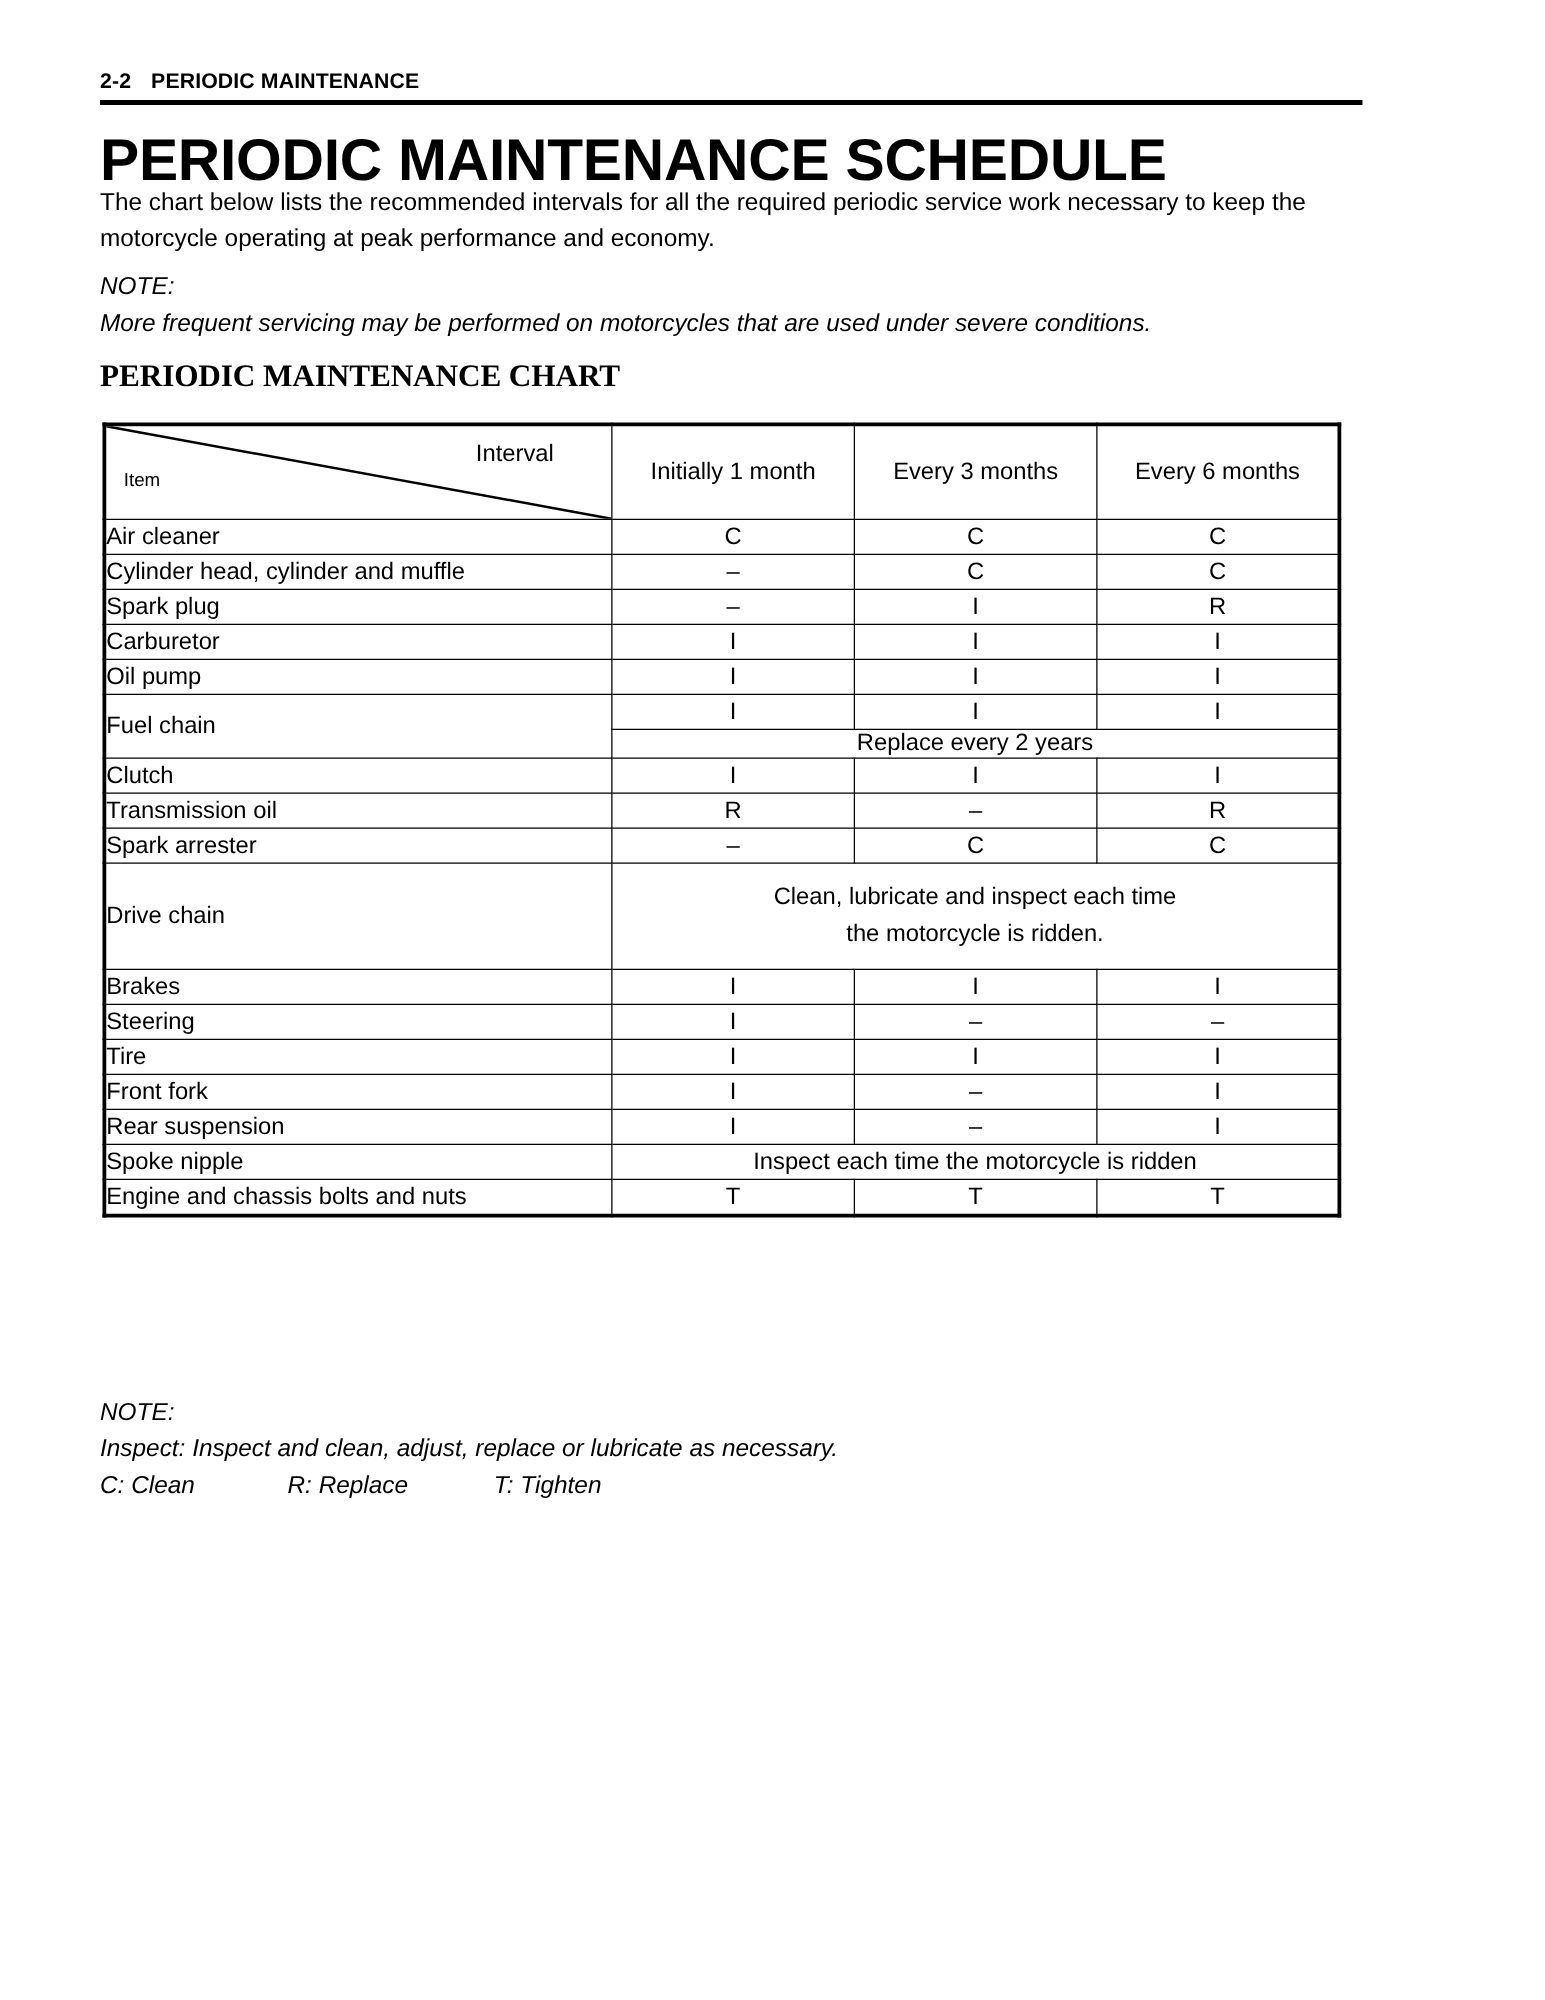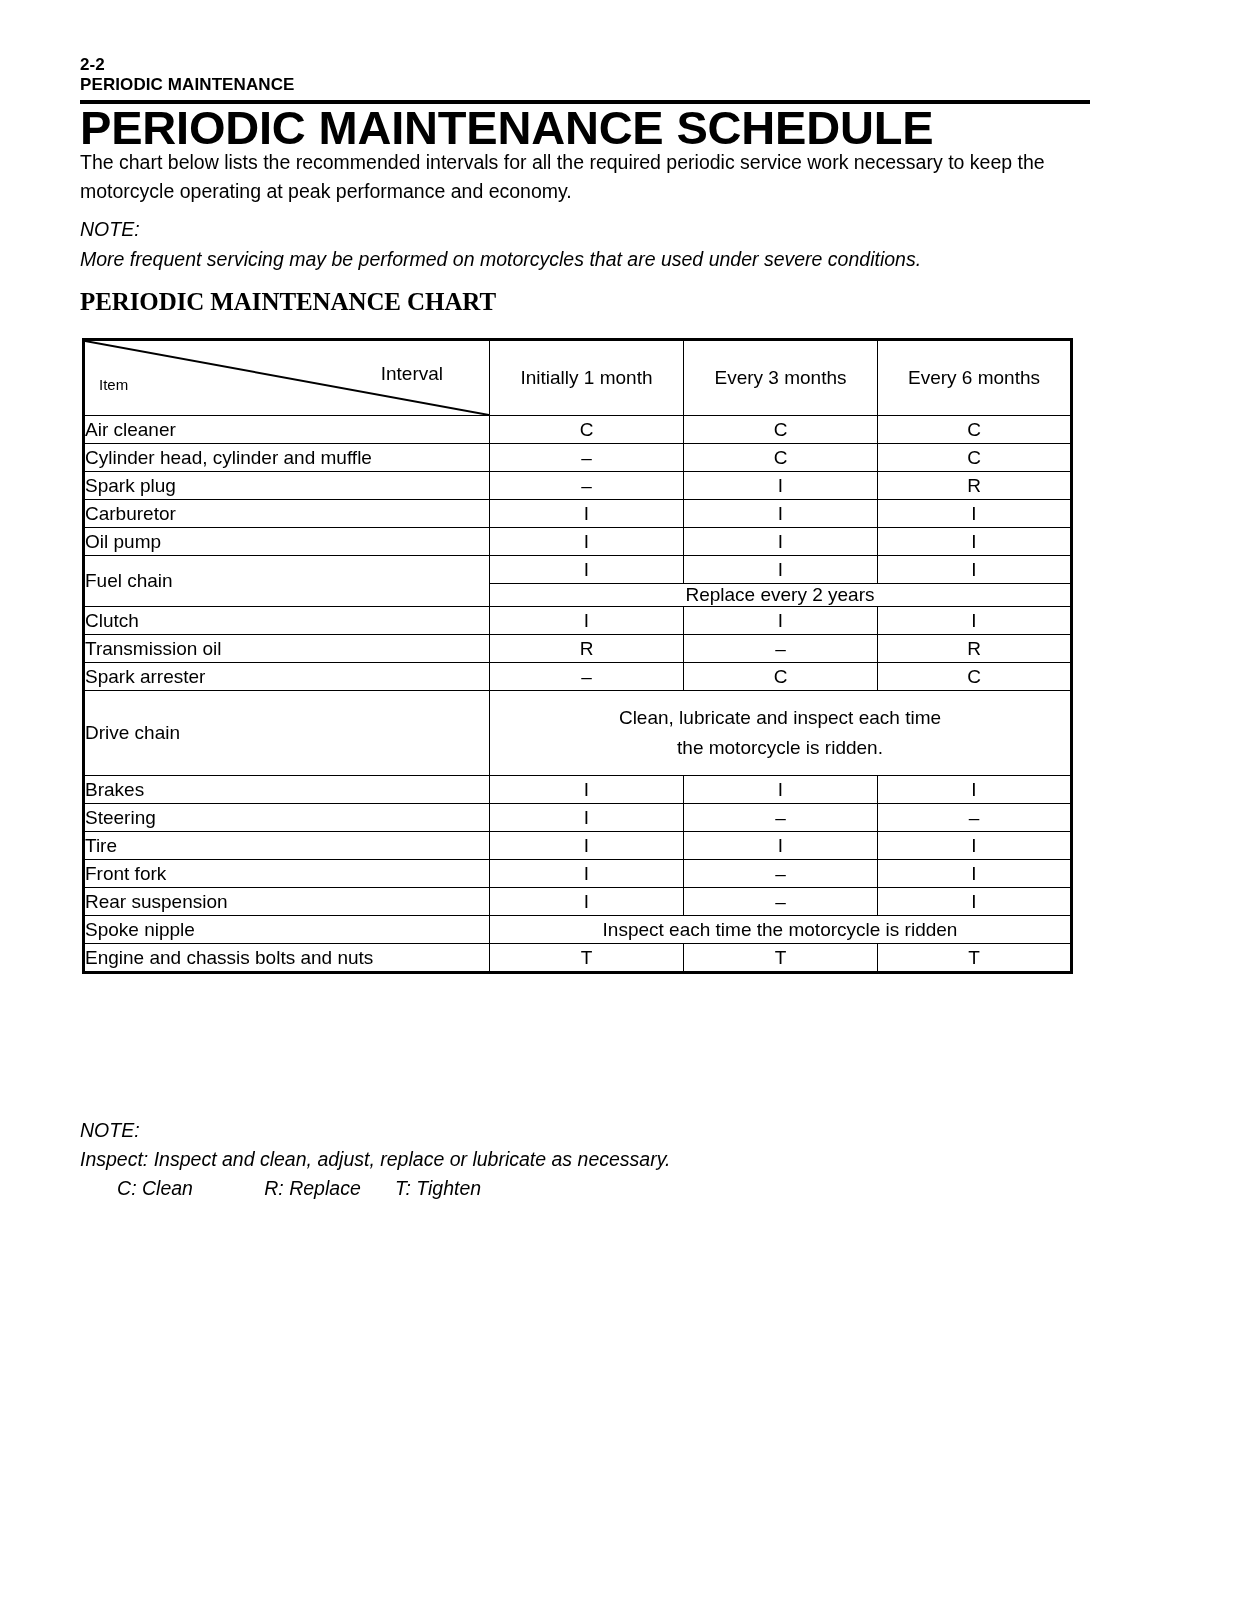--- a/index.html
+++ b/index.html
@@ -29,21 +29,20 @@
     left: 80px;
     top: 55px;
     width: 1010px;
   }
   .runhead-line {
     display: flex;
     align-items: baseline;
     font-weight: bold;
     font-size: 17px;
     letter-spacing: 0.1px;
-    flex-direction: column;
   }
   .runhead-folio { margin-right: 16px; }
   .runhead-rule {
     margin-top: 5px;
     border-bottom: 4px solid #000;
     width: 1010px;
   }
 
   
   .h1 {
@@ -140,21 +139,21 @@
   .corner svg {
     position: absolute;
     left: 0; top: 0;
     width: 100%;
     height: 100%;
     display: block;
   }
   .corner .lbl-interval {
     position: absolute;
     right: 46px;
-    top: 22px;
+    top: 12px;
     font-size: 19px;
     margin-left: 44px;
   }
   .corner .lbl-item {
     position: absolute;
     left: 14px;
     bottom: 22px;
     font-size: 15px;
   }
   .hdr-val {
@@ -174,21 +173,20 @@
     position: absolute;
     left: 80px;
     top: 1116px;
     width: 1012px;
     font-size: 19.5px;
     font-style: italic;
     line-height: 29px;
   }
   .legend-row {
     display: flex;
-    text-align: center;
   }
   .legend-row span:nth-child(1) { width: 150px; }
   .legend-row span:nth-child(2) { width: 165px; }
 </style>
 </head>
 <body>
 
 <div class="page">
 
   <div class="runhead">

